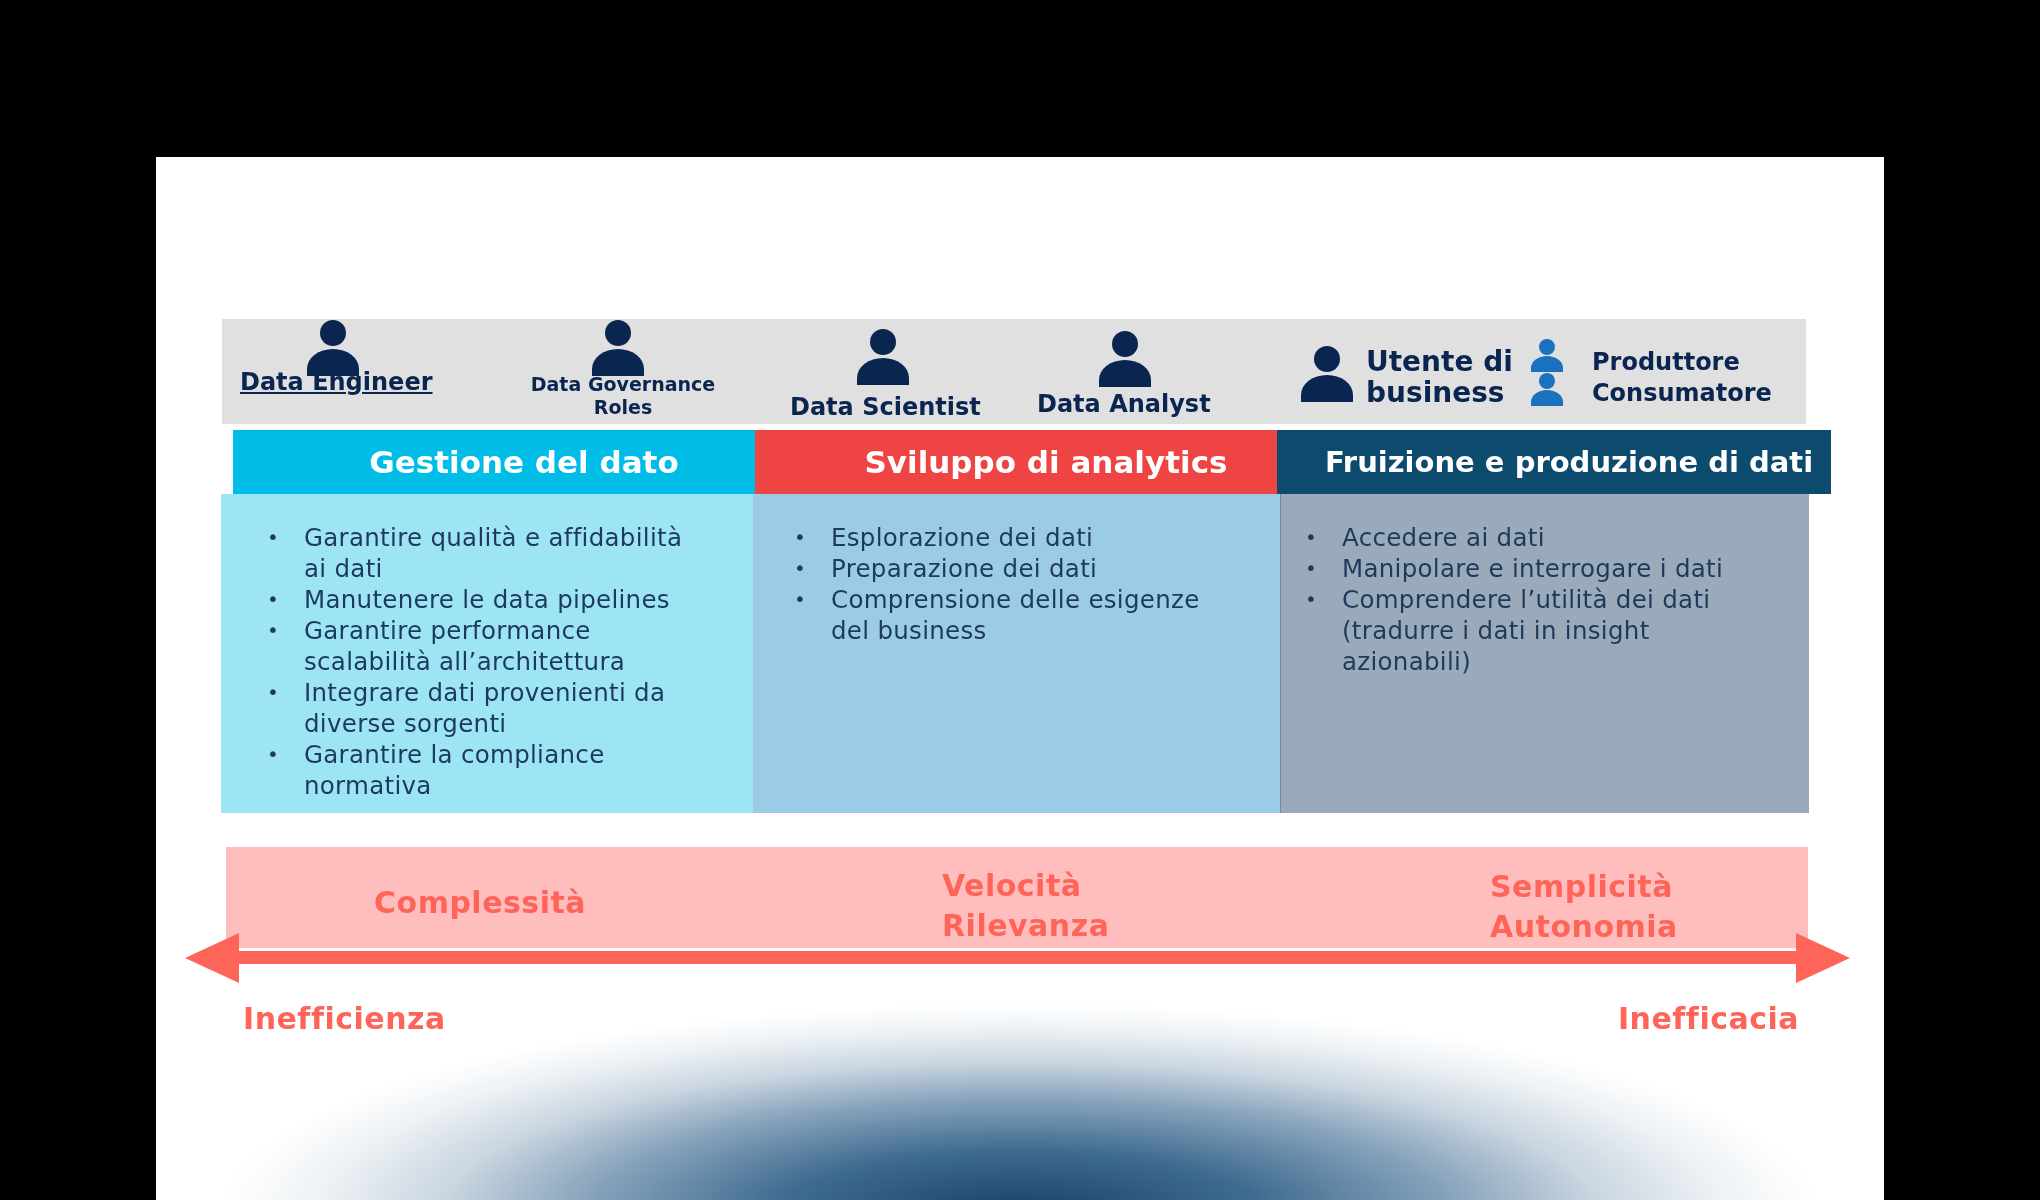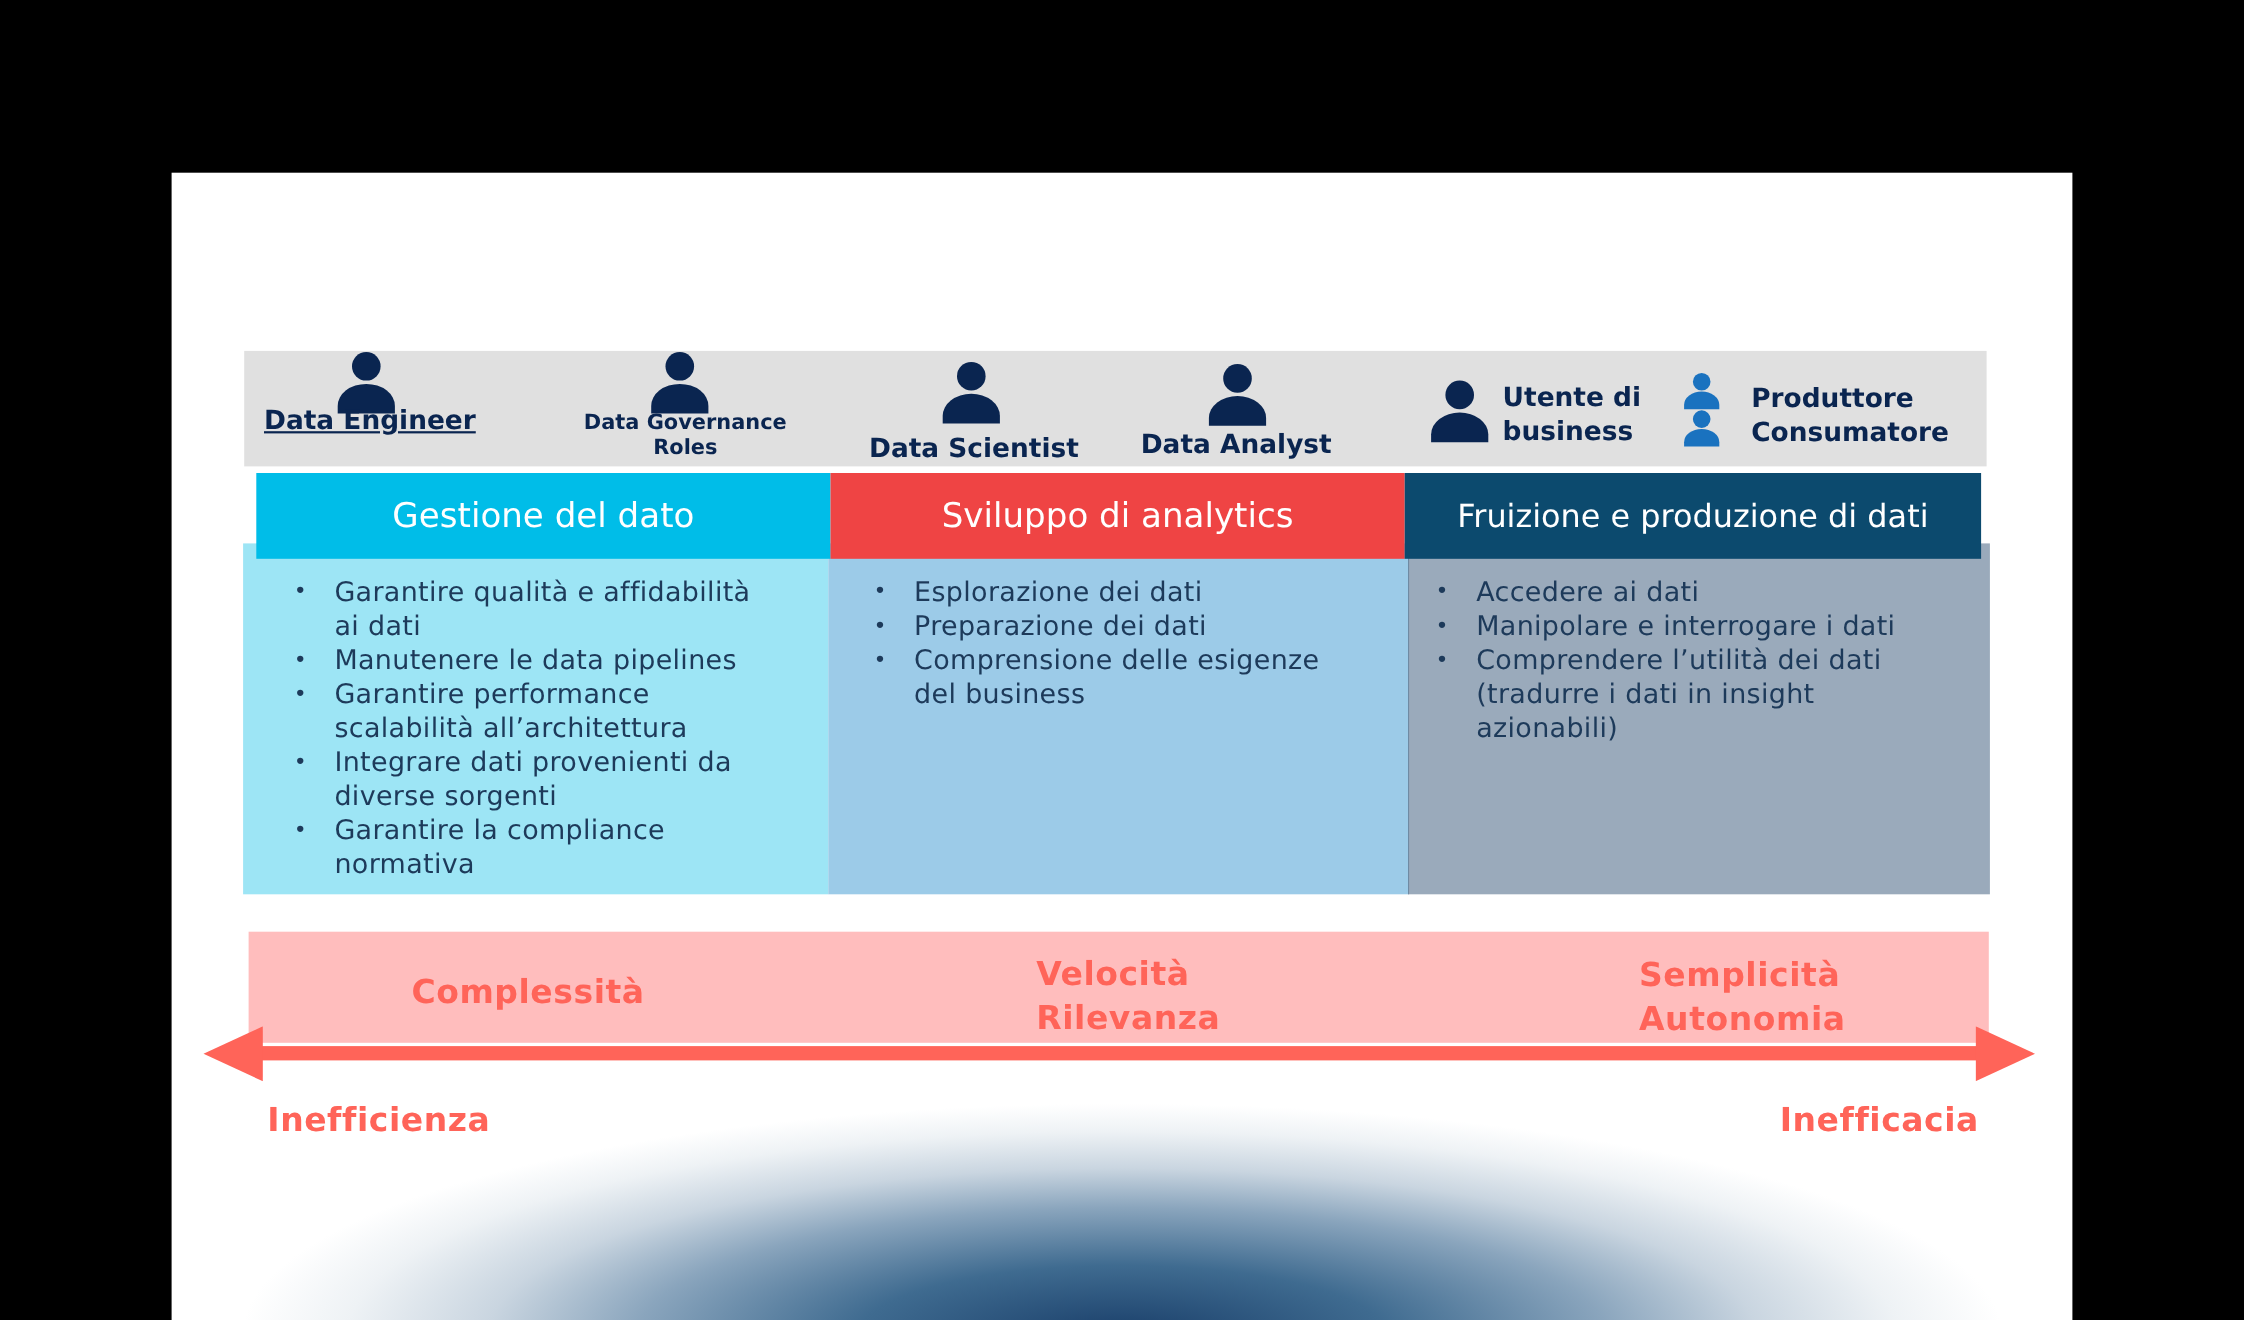--- a/index.html
+++ b/index.html
@@ -8,22 +8,22 @@
   .panel { position:absolute; left:156px; top:157px; width:1728px; height:1043px; background:#fff; overflow:hidden; }
   .abs { position:absolute; }
   .roles-bar { position:absolute; left:222px; top:319px; width:1584px; height:105px; background:#e0e0e0; }
   .person { position:absolute; width:52px; height:56px; }
   .person .head { position:absolute; left:13px; top:0; width:26px; height:26px; border-radius:50%; background:var(--c); }
   .person .body { position:absolute; left:0; top:29px; width:52px; height:27px; background:var(--c); border-radius:26px 26px 0 0 / 20px 20px 0 0; }
   .person.small { width:32px; height:33px; }
   .person.small .head { left:8px; width:16px; height:16px; }
   .person.small .body { top:17px; width:32px; height:16px; border-radius:16px 16px 0 0 / 12px 12px 0 0; }
   .role-label { position:absolute; color:#0a2550; font-weight:bold; white-space:nowrap; }
-  .hdr { position:absolute; top:430px; height:78px; color:#fff; font-weight:normal; font-size:31px;
-         display:flex; align-items:center; justify-content:center; white-space:nowrap; }
+  .hdr { position:absolute; top:430px; height:64px; color:#fff; font-weight:bold; font-size:31px;
+         display:flex; align-items:center; justify-content:center; white-space:nowrap;padding-left:30px; }
   .box { position:absolute; top:494px; height:319px; }
   .box ul { list-style:none; margin:0; padding:0; position:absolute; top:28px; }
   .box li { position:relative; color:#1d3a5a; font-size:24.5px; line-height:31px; letter-spacing:0.3px; }
   .box li .dot { position:absolute; left:-37px; top:0; font-size:20px; }
   .band { position:absolute; left:226px; top:847px; width:1582px; height:101px; background:#ffbdbd; }
   .salmon { color:#ff6459; font-weight:bold; font-size:30px; line-height:40px; position:absolute; white-space:nowrap; letter-spacing:0.5px; }
   .arrow-bar { position:absolute; left:210px; top:951px; width:1620px; height:13px; background:#ff6459; }
   .dome { position:absolute; left:220px; top:995px; width:1600px; height:420px; border-radius:50%;
           background: radial-gradient(ellipse 50% 50% at 50% 52%, #1a3f6a 0%, #3f6b90 30%, #8aa5bd 55%, #c9d5e0 72%, #eef2f5 88%, #ffffff 100%); }
 </style>
@@ -60,21 +60,21 @@
 <div class="person" style="left:1099px;top:331px;--c:#0a2550;">
     <div class="head"></div>
     <div class="body"></div>
   </div>
 <div class="role-label" style="left:1037px;top:390px;font-size:24px;">Data Analyst</div>
 
 <div class="person" style="left:1301px;top:346px;--c:#0a2550;">
     <div class="head"></div>
     <div class="body"></div>
   </div>
-<div class="role-label" style="left:1366px;top:346px;font-size:24px;line-height:31px;">
+<div class="role-label" style="left:1366px;top:346px;font-size:28px;line-height:31px;">
   <div>Utente di</div>
   <div>business</div>
 </div>
 
 <div class="person small" style="left:1531px;top:339px;--c:#1a72bf;">
     <div class="head"></div>
     <div class="body"></div>
   </div>
 <div class="person small" style="left:1531px;top:373px;--c:#1a72bf;">
     <div class="head"></div>

